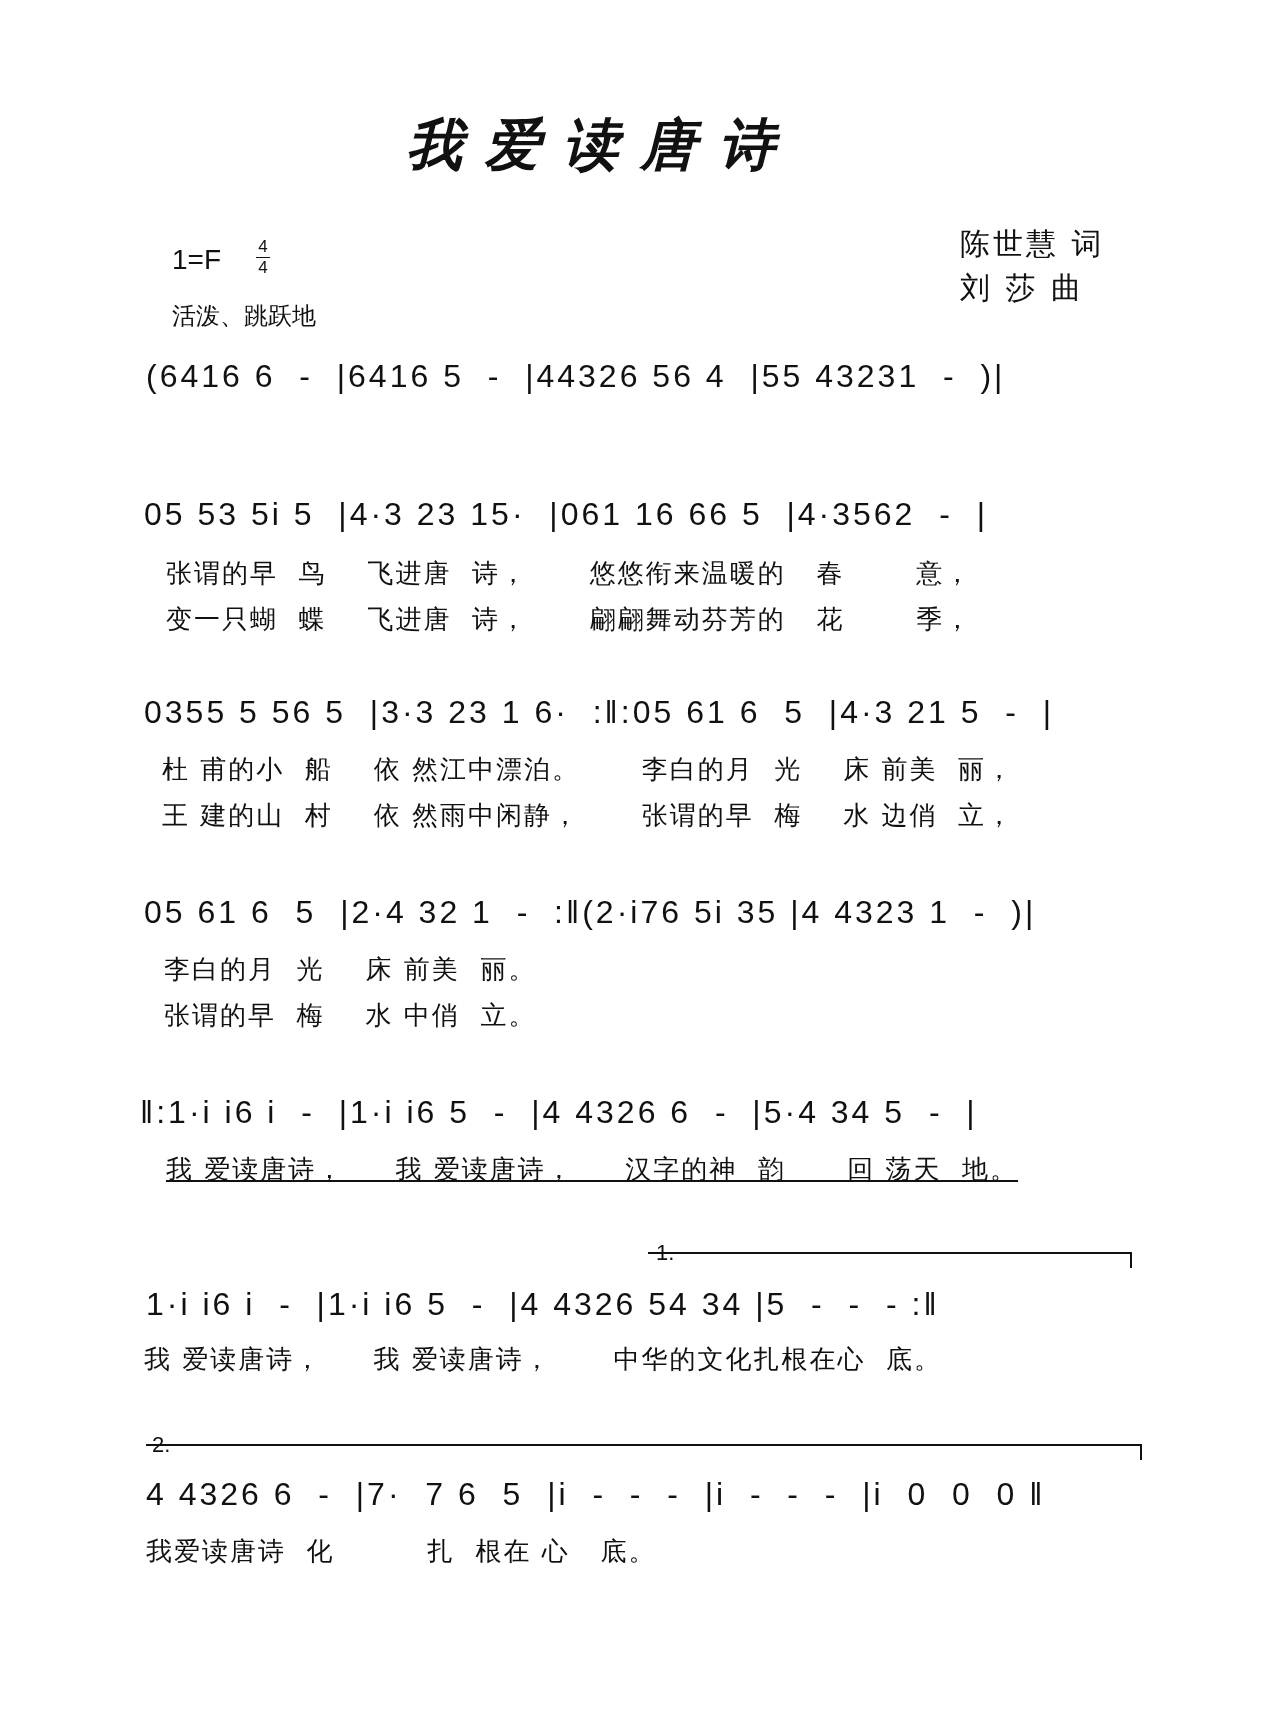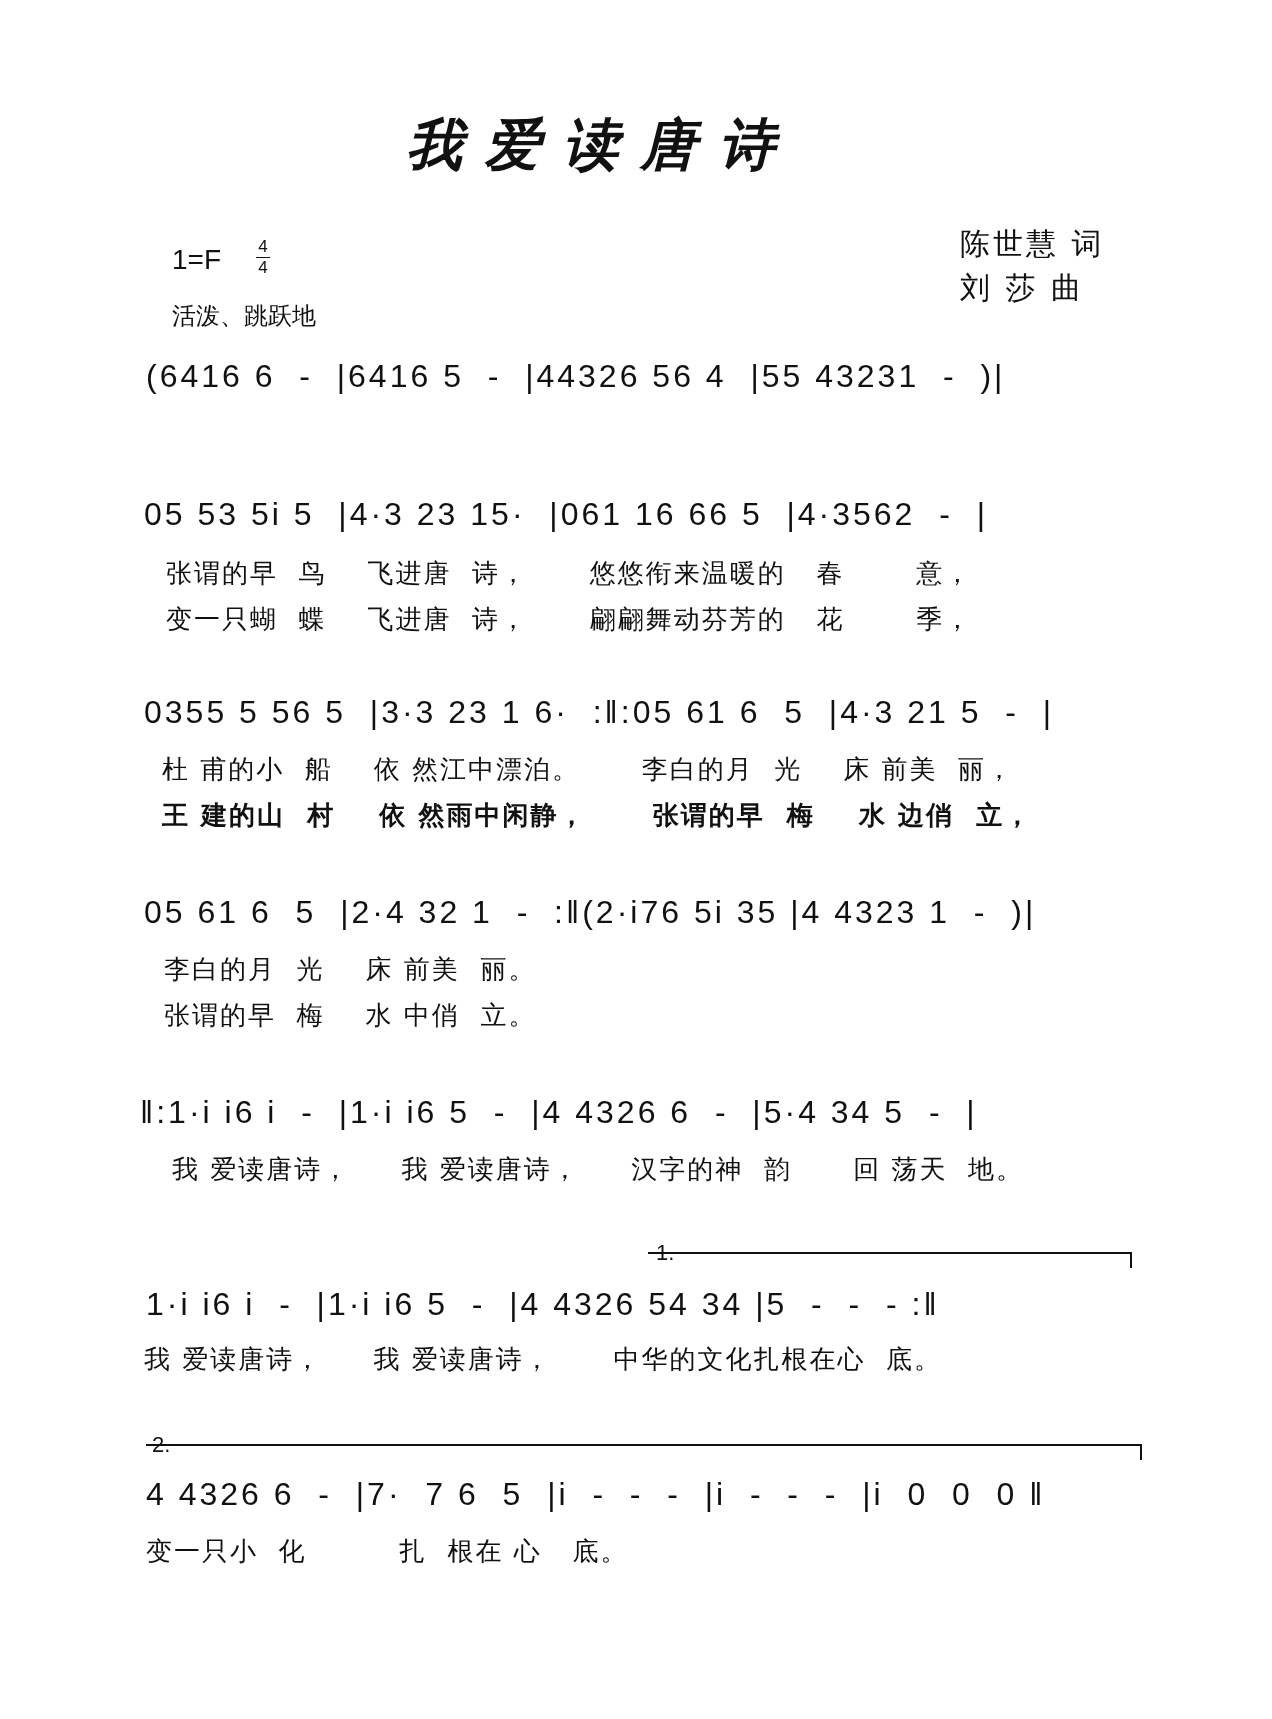--- a/index.html
+++ b/index.html
@@ -46,38 +46,38 @@
 <div class="row" style="top:496px;">
   <div class="notes" style="left:4px;">05 53 5i 5  |4·3 23 15·  |061 16 66 5  |4·3562  -  |</div>
 </div>
 <div class="lyric" style="left:166px; top:556px;">张谓的早  鸟    飞进唐  诗，      悠悠衔来温暖的   春       意，</div>
 <div class="lyric" style="left:166px; top:602px;">变一只蝴  蝶    飞进唐  诗，      翩翩舞动芬芳的   花       季，</div>
 
 <div class="row" style="top:694px;">
   <div class="notes" style="left:4px;">0355 5 56 5  |3·3 23 1 6·  :‖:05 61 6  5  |4·3 21 5  -  |</div>
 </div>
 <div class="lyric" style="left:162px; top:752px;">杜 甫的小  船    依 然江中漂泊。      李白的月  光    床 前美  丽，</div>
-<div class="lyric" style="left:162px; top:798px;font-weight:bold;">王 建的山  村    依 然雨中闲静，      张谓的早  梅    水 边俏  立，</div>
+<div class="lyric" style="left:162px; top:798px;">王 建的山  村    依 然雨中闲静，      张谓的早  梅    水 边俏  立，</div>
 
 <div class="row" style="top:894px;">
   <div class="notes" style="left:4px;">05 61 6  5  |2·4 32 1  -  :‖(2·i76 5i 35 |4 4323 1  -  )|</div>
 </div>
 <div class="lyric" style="left:164px; top:952px;">李白的月  光    床 前美  丽。</div>
 <div class="lyric" style="left:164px; top:998px;">张谓的早  梅    水 中俏  立。</div>
 
 <div class="row" style="top:1094px;">
   <div class="notes" style="left:0px;">‖:1·i i6 i  -  |1·i i6 5  -  |4 4326 6  -  |5·4 34 5  -  |</div>
 </div>
-<div class="lyric" style="left:172px; top:1152px;">我 爱读唐诗，     我 爱读唐诗，     汉字的神  韵      回 荡天  地。</div>
+<div class="lyric" style="left:166px; top:1152px;text-decoration:underline;">我 爱读唐诗，     我 爱读唐诗，     汉字的神  韵      回 荡天  地。</div>
 
 <div class="volta right" style="left:648px; top:1252px; width:482px;"></div>
 <div class="volta-label" style="left:656px; top:1240px;">1.</div>
 <div class="row" style="top:1286px;">
   <div class="notes" style="left:6px;">1·i i6 i  -  |1·i i6 5  -  |4 4326 54 34 |5  -  -  - :‖</div>
 </div>
 <div class="lyric" style="left:144px; top:1342px;">我 爱读唐诗，     我 爱读唐诗，      中华的文化扎根在心  底。</div>
 
 <div class="volta right" style="left:146px; top:1444px; width:994px;"></div>
 <div class="volta-label" style="left:152px; top:1432px;">2.</div>
 <div class="row" style="top:1476px;">
   <div class="notes" style="left:6px;">4 4326 6  -  |7·  7 6  5  |i  -  -  -  |i  -  -  -  |i  0  0  0 ‖</div>
 </div>
-<div class="lyric" style="left:146px; top:1534px;">变一只小  化         扎  根在 心   底。</div>
+<div class="lyric" style="left:146px; top:1534px;">我爱读唐诗  化         扎  根在 心   底。</div>
 
 </body></html>

